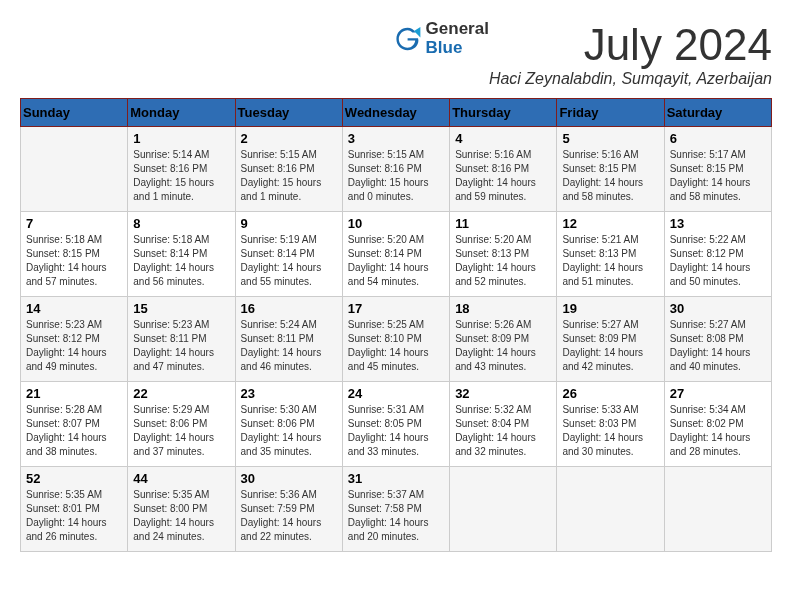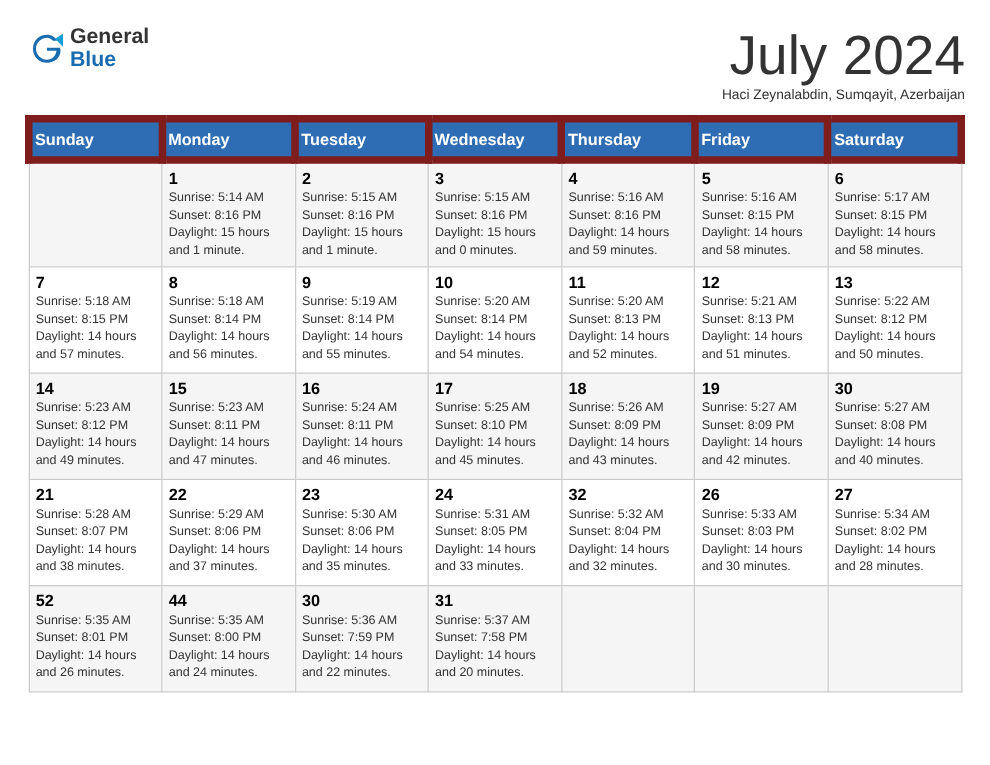--- a/index.html
+++ b/index.html
@@ -5,21 +5,21 @@
     * { margin: 0; padding: 0; box-sizing: border-box; }
     body {
       font-family: Arial, sans-serif;
       background: #fff;
       width: 792px;
       min-height: 612px;
       padding: 20px;
     }
     .header {
       display: flex;
-      justify-content: space-between;
+      justify-content: flex-end;
       align-items: flex-start;
       margin-bottom: 10px;
     }
     .logo {
       display: flex;
       align-items: center;
       gap: 4px;
     }
     .logo-icon {
       width: 32px;
@@ -27,35 +27,36 @@
     }
     .title-area {
       text-align: right;
     }
     .month-title {
       font-size: 44px;
       font-weight: normal;
       color: #333;
     }
     .location-title {
-      font-size: 11px;
+      font-size: 16px;
       color: #333;
+      font-style: italic;
     }
     table {
       width: 100%;
       border-collapse: collapse;
       font-size: 11px;
     }
     thead tr th {
       background-color: #2e6db4;
-      color: #ffffff;
+      color: #000000;
       padding: 6px 2px;
       text-align: left;
       font-size: 13px;
-      border: 6px solid #7f1d1d;
+      border: 1px solid #7f1d1d;
     }
     tbody tr td {
       border: 1px solid #ccc;
       vertical-align: top;
       padding: 4px 5px;
       height: 85px;
       width: 107px;
     }
     tbody tr:nth-child(odd) td {
       background-color: #f5f5f5;

